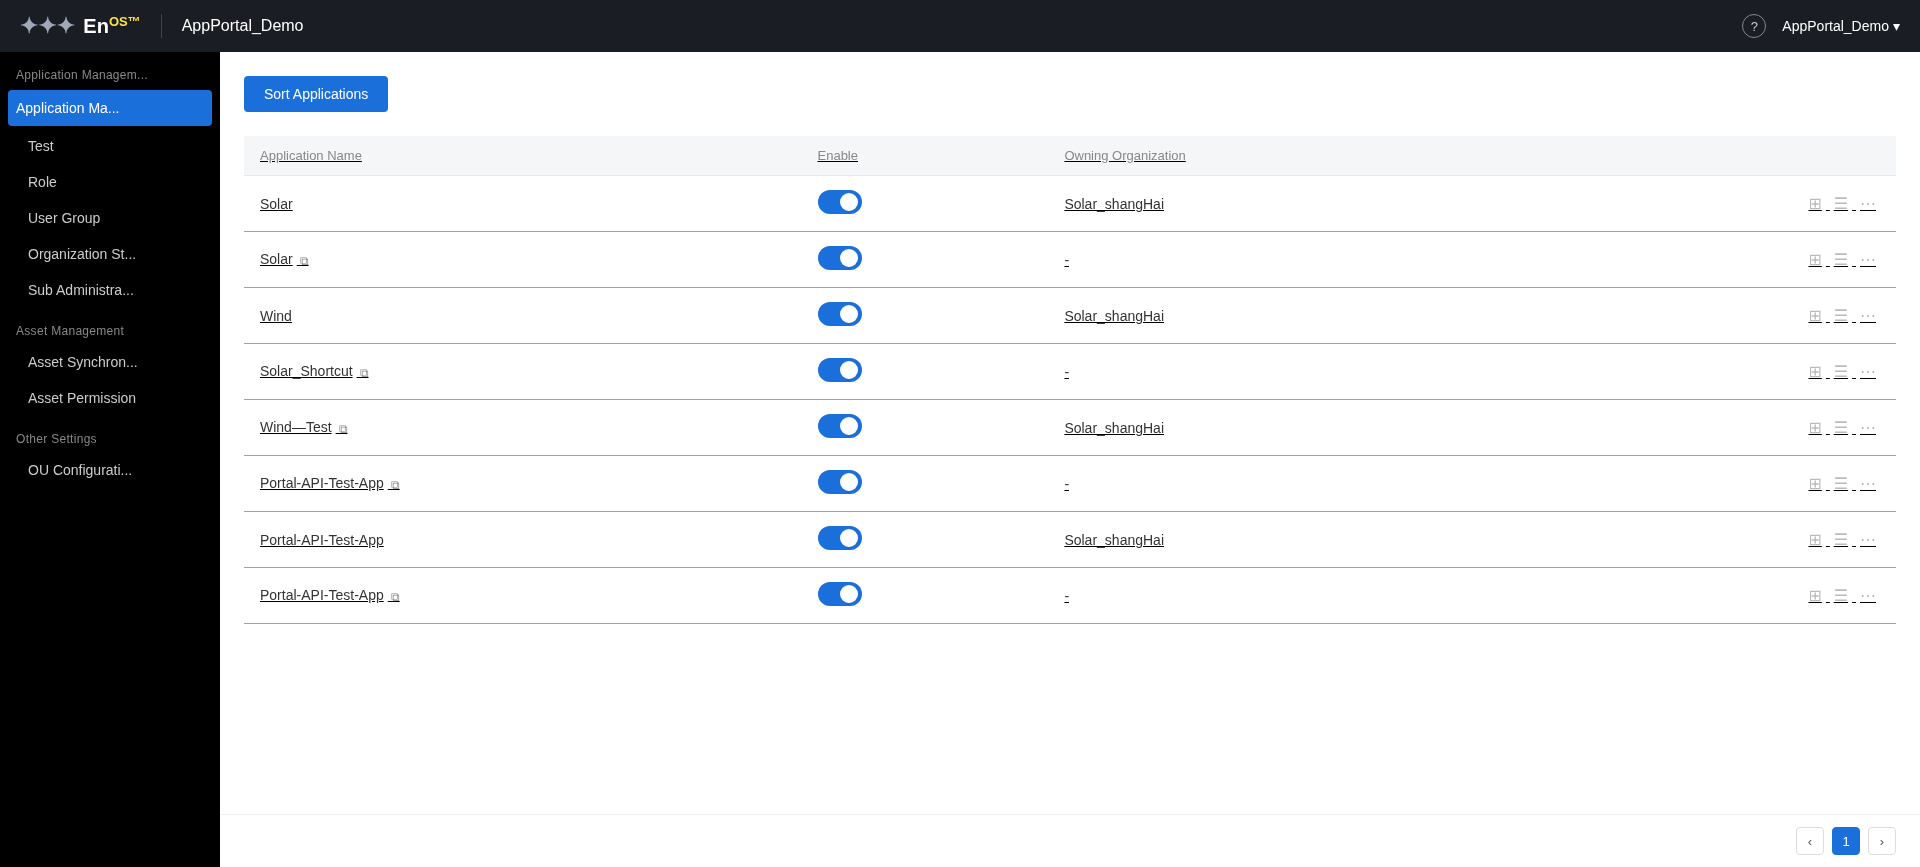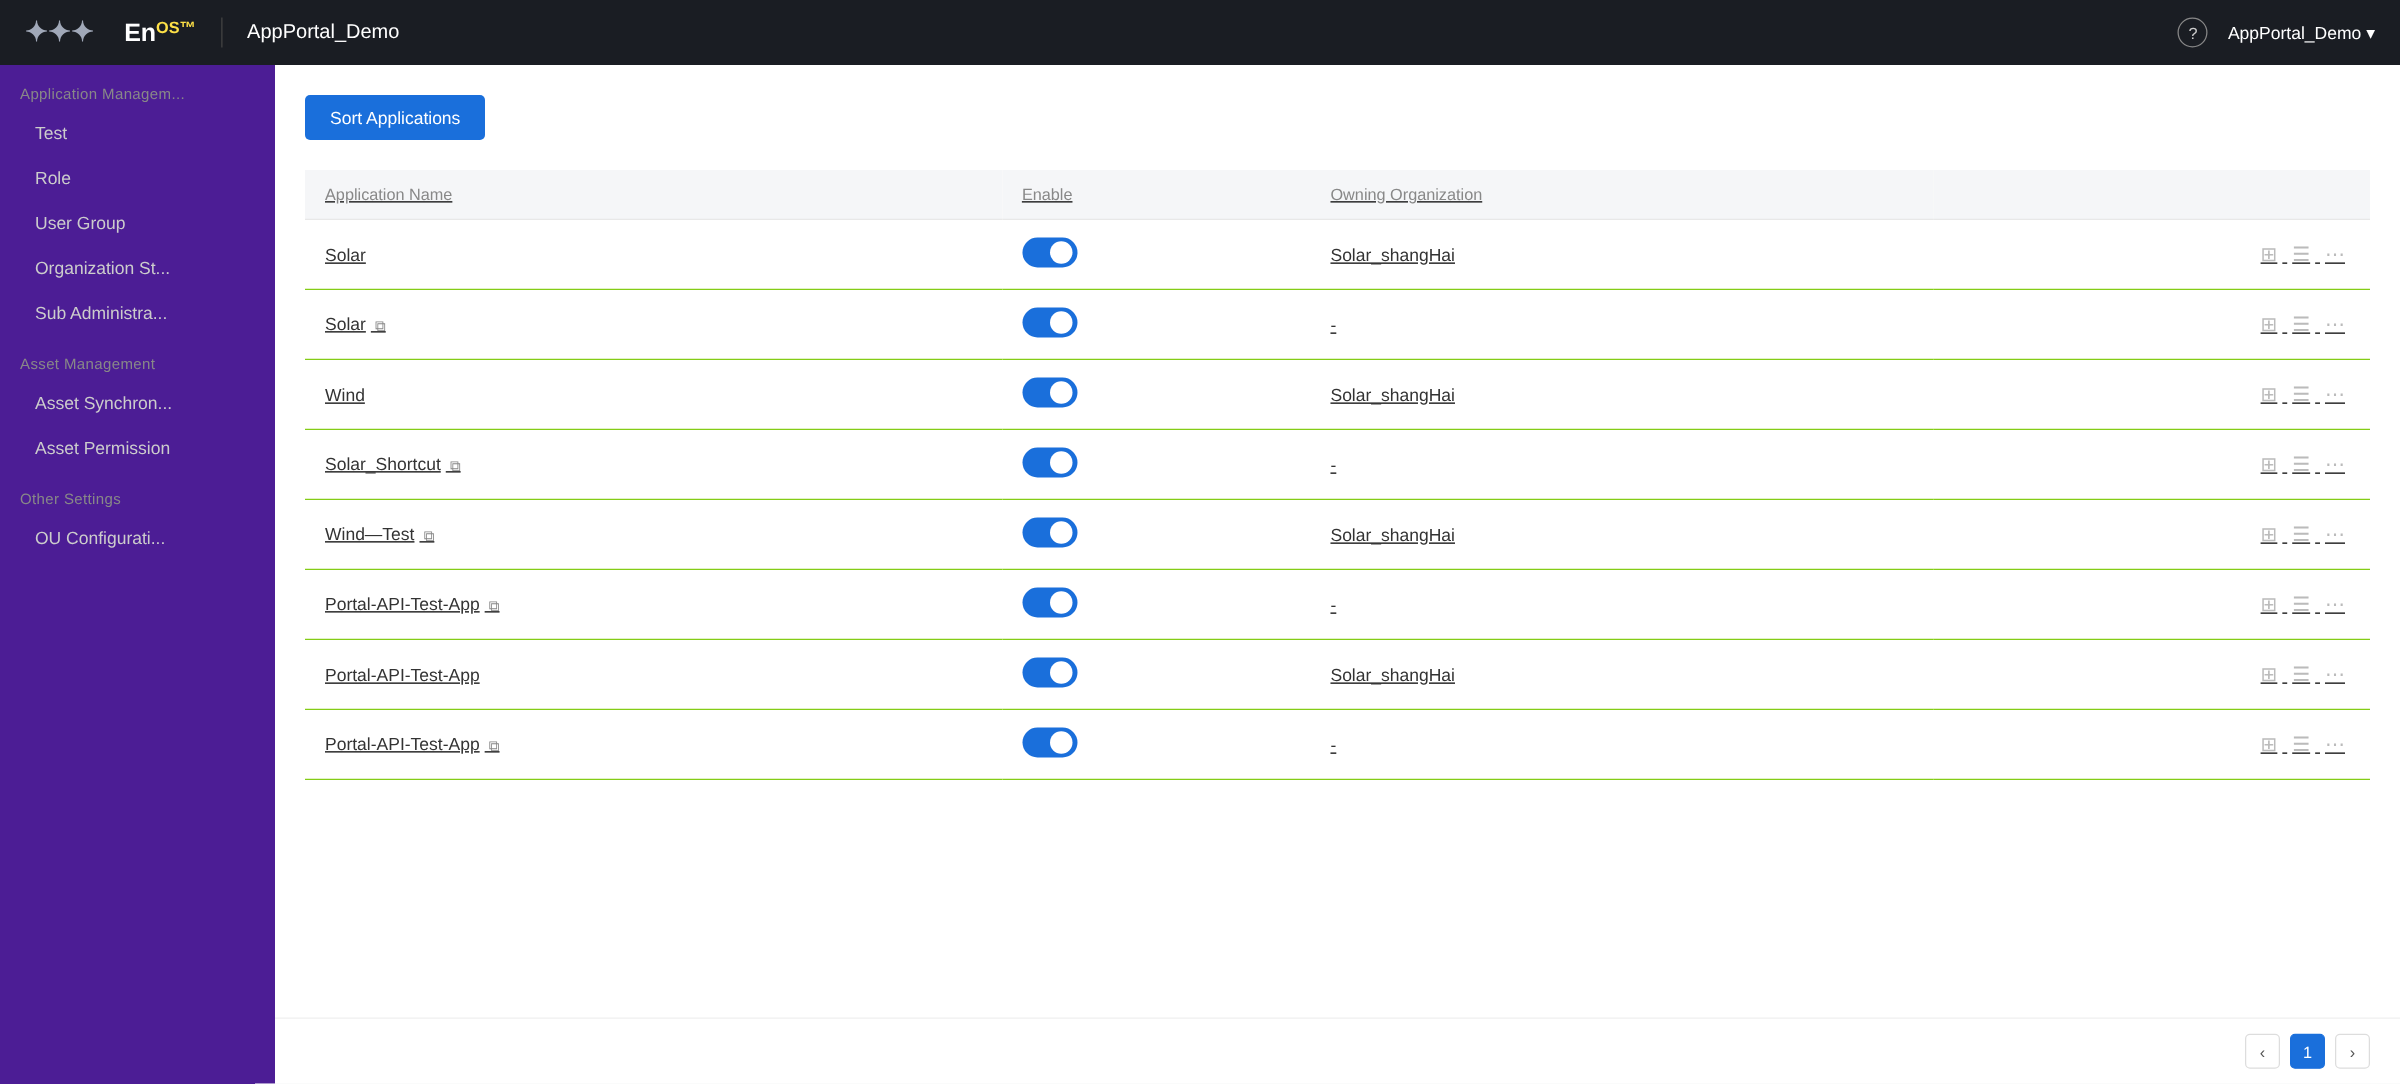--- a/index.html
+++ b/index.html
@@ -23,21 +23,21 @@
     .header-right { display: flex; align-items: center; gap: 16px; color: #ccc; }
     .header-help { width: 24px; height: 24px; border-radius: 50%; border: 1px solid #888; display: flex; align-items: center; justify-content: center; color: #ccc; font-size: 13px; cursor: pointer; }
     .header-account { color: white; font-size: 14px; display: flex; align-items: center; gap: 4px; cursor: pointer; }
 
     
     .main-layout { display: flex; flex: 1; overflow: hidden; }
 
     
     .sidebar {
       width: 220px;
-      background: #4c1d95;
+      background: #000000;
       flex-shrink: 0;
       overflow-y: auto;
       display: flex;
       flex-direction: column;
     }
     .sidebar-section-label {
       color: #888;
       font-size: 12px;
       padding: 16px 16px 6px;
       letter-spacing: 0.3px;
@@ -147,38 +147,39 @@
     .page-btn.active { background: #1a6fdb; color: white; border-color: #1a6fdb; }
     .page-btn:disabled { color: #ccc; cursor: default; }
   </style>
 </head>
 <body>
 
 <header class="header">
   <div class="header-left">
     <div class="logo-area">
       <span class="logo-dots">✦✦✦</span>
-      <span><span style="color:white;font-weight:900;font-size:20px;margin-left:16px;">En</span><span style="color:#fde047;font-size:13px;vertical-align:super;">OS™</span></span>
+      <span><span style="color:white;font-weight:900;font-size:20px;">En</span><span style="color:#fde047;font-size:13px;vertical-align:super;">OS™</span></span>
     </div>
     <div class="header-divider"></div>
     <span class="header-app-name">AppPortal_Demo</span>
   </div>
   <div class="header-right">
     <div class="header-help">?</div>
     <div class="header-account">
       <span>AppPortal_Demo</span>
       <span>▾</span>
     </div>
   </div>
 </header>
 
 <div class="main-layout">
 
   <nav class="sidebar">
     <div class="sidebar-section-label">Application Managem...</div>
+    <div class="sidebar-item active">Application Ma...</div>
 
     <div class="sidebar-item sub">Test</div>
     <div class="sidebar-item sub">Role</div>
     <div class="sidebar-item sub">User Group</div>
     <div class="sidebar-item sub">Organization St...</div>
     <div class="sidebar-item sub">Sub Administra...</div>
 
     <div class="sidebar-section-label">Asset Management</div>
     <div class="sidebar-item sub">Asset Synchron...</div>
     <div class="sidebar-item sub">Asset Permission</div>

